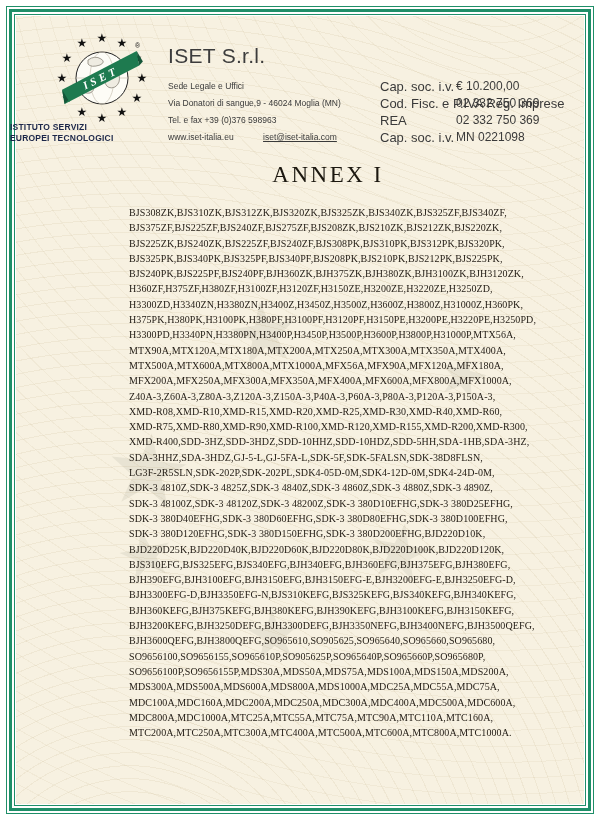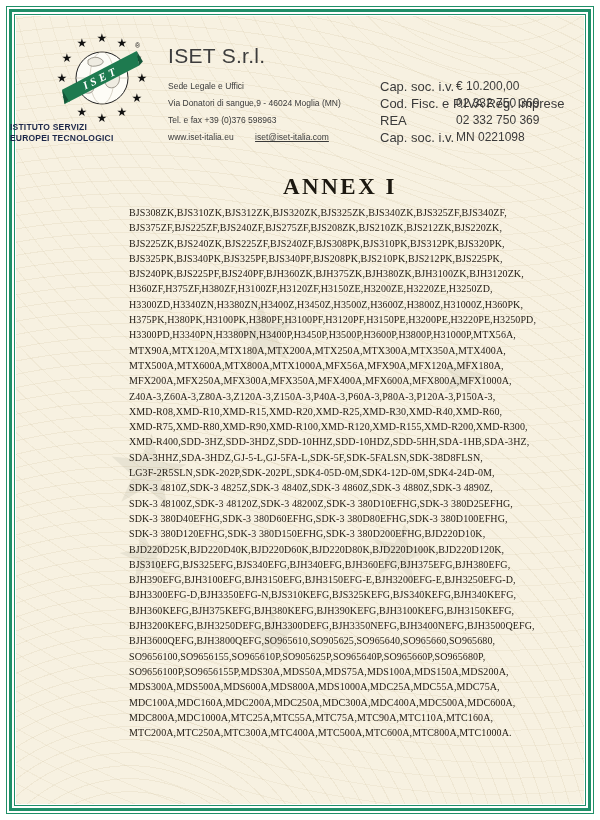--- a/index.html
+++ b/index.html
@@ -33,29 +33,29 @@
   .wm{position:absolute;color:rgba(110,104,92,0.10);line-height:1;}
   .wm::before{content:"\2605";}
 
   
   .logo-wrap{position:absolute;left:52px;top:26px;width:100px;height:100px;}
   .logo-caption{position:absolute;left:10px;top:122px;width:170px;text-align:left;
     font-size:8.5px;font-weight:bold;letter-spacing:.2px;color:var(--caption-navy);line-height:10.5px;}
   .company{position:absolute;left:168px;top:44px;font-size:21px;color:var(--header-text);letter-spacing:.3px;}
   .addr{position:absolute;left:168px;top:78px;font-size:8.5px;color:#3a3a3a;}
   .addr .row{height:17px;line-height:17px;white-space:nowrap;}
-  .web{text-decoration:none;margin-right:4px;}
+  .web{text-decoration:none;margin-right:12px;}
   .mail{text-decoration:underline;padding-left:15px;}
   .registry-labels{position:absolute;left:352px;top:78px;font-size:13px;color:#3a3a3a;margin-left:28px;}
   .registry-values{position:absolute;left:456px;top:78px;font-size:12px;color:#3a3a3a;}
   .registry-labels .row,.registry-values .row{height:17px;line-height:17px;white-space:nowrap;}
 
   
-  .annex-title{position:absolute;left:128px;top:162px;width:400px;margin:12px;text-align:center;
-    font-family:"Liberation Serif",serif;font-weight:bold;font-size:23px;letter-spacing:2.5px;color:#1c1810;}
+  .annex-title{position:absolute;left:128px;top:162px;width:400px;margin:0;text-align:center;
+    font-family:"Liberation Serif",serif;font-weight:normal;font-size:23px;letter-spacing:2.5px;color:#1c1810;}
 
   
   .code-list{position:absolute;left:129px;top:205px;width:412px;
     font-family:"Liberation Serif",serif;font-size:10px;line-height:15.3px;color:var(--text-color);}
   .code-line{white-space:nowrap;letter-spacing:.1px;}
 </style>
 </head>
 <body>
 
 <div id="page">

